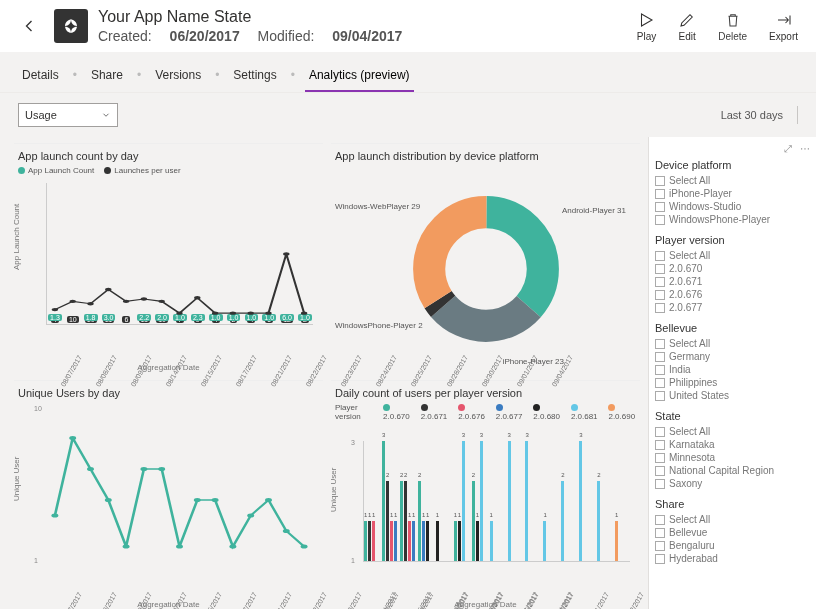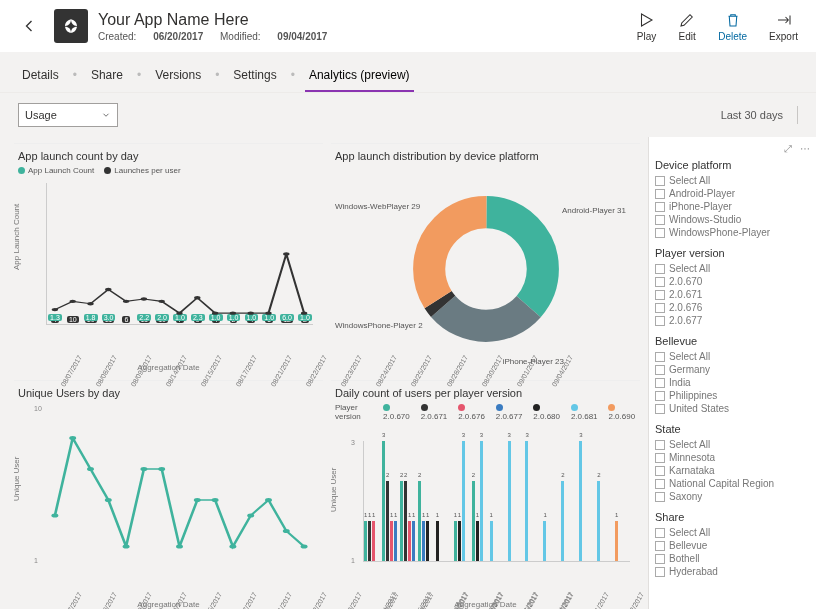--- a/index.html
+++ b/index.html
@@ -2,25 +2,25 @@
 <html><head>
 <meta charset="utf-8">
 <style>
   *{box-sizing:border-box;margin:0;padding:0;font-family:"Segoe UI",Arial,sans-serif}
   body{background:#fff;color:#323130;font-size:12px}
   .page{width:816px;height:609px;display:flex;flex-direction:column;overflow:hidden}
   .hdr{display:flex;align-items:center;padding:8px 18px 8px 18px;height:52px}
   .back{width:22px;height:22px;display:flex;align-items:center;justify-content:center;cursor:pointer}
   .tile{width:34px;height:34px;background:#333;border-radius:3px;margin:0 10px 0 14px;display:flex;align-items:center;justify-content:center}
   .title{font-size:16px;font-weight:400}
-  .meta{font-size:10px;color:#555;margin-top:2px}
+  .meta{font-size:14px;color:#555;margin-top:2px}
   .meta span{margin-right:14px}
   .hdr-actions{margin-left:auto;display:flex;gap:22px}
   .ha{display:flex;flex-direction:column;align-items:center;gap:2px;color:#323130;cursor:pointer}
-  .ha.dis{color:#0369a1}
+  .ha.dis{color:#404040}
   .ha svg{width:18px;height:18px}
   .ha span{font-size:10px}
   .tabbar{background:#f3f2f1;padding:10px 18px 0 18px;display:flex;gap:6px;font-size:12px;border-bottom:1px solid #edebe9}
   .tab{padding:6px 4px 8px 4px;color:#323130;cursor:pointer}
   .tab.active{border-bottom:2px solid #8a34b1;color:#000}
   .dot{color:#bbb;padding:6px 4px}
   .bar2{background:#f3f2f1;padding:10px 18px;height:44px;display:flex;align-items:center;gap:14px}
   .sel{width:100px;height:24px;border:1px solid #a19f9d;background:#fff;display:flex;align-items:center;justify-content:space-between;padding:0 6px;font-size:11px;cursor:pointer}
   .bar2 .right{margin-left:auto;display:flex;align-items:center;gap:14px;font-size:11px;color:#555}
   .vr{width:1px;height:18px;background:#c8c6c4}
@@ -68,21 +68,21 @@
       <svg viewBox="0 0 24 24" width="20" height="20" fill="none" stroke="#333" stroke-width="1.6">
           <path d="M15 6l-6 6 6 6"></path>
         </svg>
     </div>
     <div class="tile">
       <svg viewBox="0 0 24 24" width="18" height="18" fill="#fff">
           <path d="M12 3c5 1 8 5 8 9-5 0-8-4-8-9zm0 0c-5 1-8 5-8 9 5 0 8-4 8-9zm0 18c0-5 3-8 8-8-1 5-4 8-8 8zm0 0c0-5-3-8-8-8 1 5 4 8 8 8z"></path>
         </svg>
     </div>
     <div>
-      <div class="title">Your App Name Here</div>
+      <div class="title">Your App Name State</div>
       <div class="meta">
         <span><span>Created:</span> <b>06/20/2017</b></span>
         <span><span>Modified:</span> <b>09/04/2017</b></span>
       </div>
     </div>
     <div class="hdr-actions">
       <div class="ha">
           <svg viewBox="0 0 24 24" fill="none" stroke="currentColor" stroke-width="1.4">
             <path d="M6 4l14 8-14 8z"></path>
           </svg>
@@ -508,24 +508,20 @@
       </div>
       <div id="fgroups">
           <div class="fgrp">
             <div class="fh">Device platform</div>
             <div class="frow">
               <span class="cb"></span>
               <span>Select All</span>
             </div>
             <div class="frow">
               <span class="cb"></span>
-              <span>Android-Player</span>
-            </div>
-            <div class="frow">
-              <span class="cb"></span>
               <span>iPhone-Player</span>
             </div>
             <div class="frow">
               <span class="cb"></span>
               <span>Windows-Studio</span>
             </div>
             <div class="frow">
               <span class="cb"></span>
               <span>WindowsPhone-Player</span>
             </div>
@@ -577,25 +573,25 @@
             </div>
           </div>
           <div class="fgrp">
             <div class="fh">State</div>
             <div class="frow">
               <span class="cb"></span>
               <span>Select All</span>
             </div>
             <div class="frow">
               <span class="cb"></span>
+              <span>Karnataka</span>
+            </div>
+            <div class="frow">
+              <span class="cb"></span>
               <span>Minnesota</span>
-            </div>
-            <div class="frow">
-              <span class="cb"></span>
-              <span>Karnataka</span>
             </div>
             <div class="frow">
               <span class="cb"></span>
               <span>National Capital Region</span>
             </div>
             <div class="frow">
               <span class="cb"></span>
               <span>Saxony</span>
             </div>
           </div>
@@ -604,21 +600,21 @@
             <div class="frow">
               <span class="cb"></span>
               <span>Select All</span>
             </div>
             <div class="frow">
               <span class="cb"></span>
               <span>Bellevue</span>
             </div>
             <div class="frow">
               <span class="cb"></span>
-              <span>Bothell</span>
+              <span>Bengaluru</span>
             </div>
             <div class="frow">
               <span class="cb"></span>
               <span>Hyderabad</span>
             </div>
           </div>
         </div>
     </div>
   </div>
 </div>

